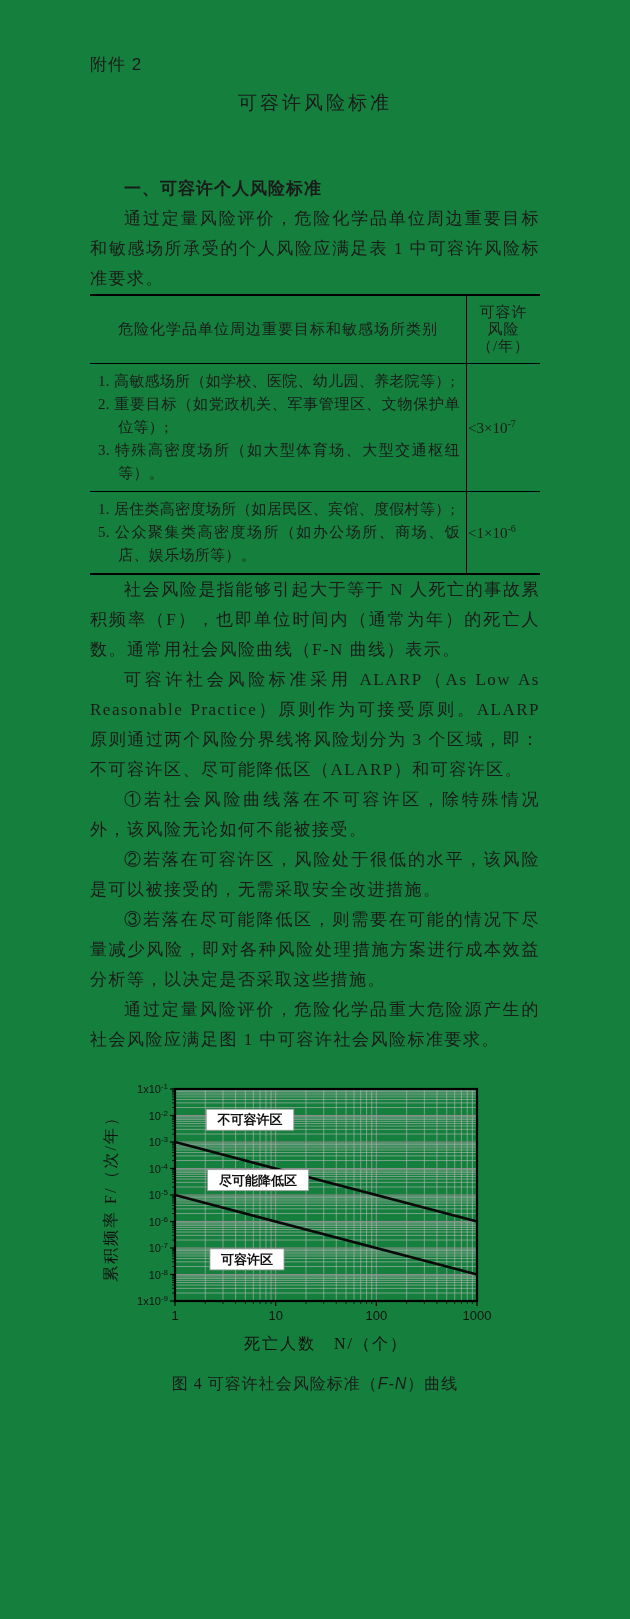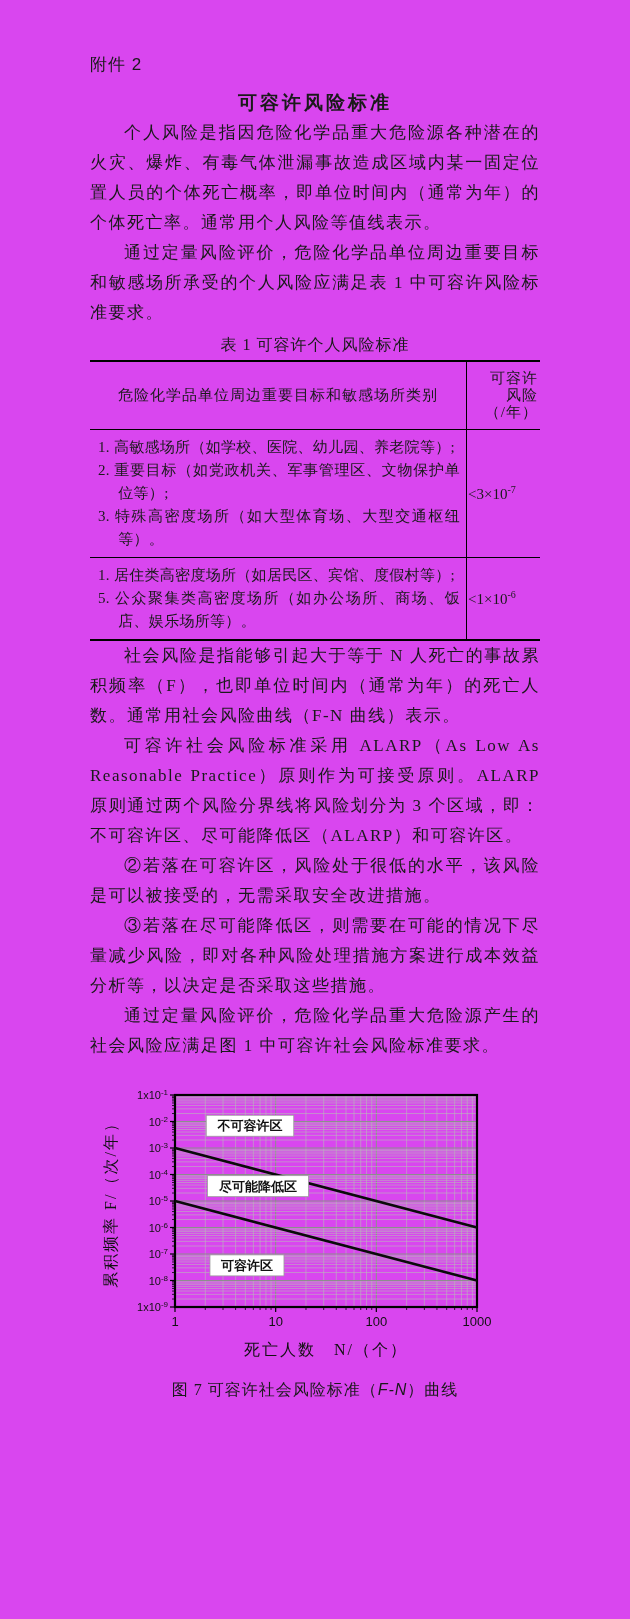--- a/index.html
+++ b/index.html
@@ -1,29 +1,29 @@
 <!DOCTYPE html>
 <html><head>
 <meta charset="utf-8">
 <style>
   html,body{margin:0;padding:0;background:#fff;}
   .page{
-    width:630px;height:1619px;background:#d946ef;overflow:hidden;
+    width:630px;height:1619px;background:#15803d;overflow:hidden;
     font-family:"Liberation Serif","DejaVu Serif",serif;color:#1a1a1a;
     position:relative;
   }
   .content{padding:50px 90px 0 90px;width:450px;}
 
   .attach{
     font-family:"Liberation Sans","DejaVu Sans",sans-serif;
     font-size:17px;line-height:30px;margin:0 0 8px 0;letter-spacing:1px;
   }
   .doc-title{
     font-family:"Liberation Sans","DejaVu Sans",sans-serif;
-    font-size:19px;font-weight:bold;text-align:center;
+    font-size:19px;font-weight:normal;text-align:center;
     letter-spacing:3px;margin:6px 0 0 0;line-height:30px;
   }
   .sec-heading{
     font-family:"Liberation Sans","DejaVu Sans",sans-serif;
     font-size:17px;font-weight:bold;margin:0;text-indent:2em;
     line-height:30px;letter-spacing:1px;
   }
   .sec-heading.first{margin-top:56px;}
   .sec-heading.second{margin-top:24px;}
   .body-p{
@@ -38,21 +38,21 @@
     width:100%;border-collapse:collapse;
     border-top:2.5px solid #000;border-bottom:2.5px solid #000;
     font-size:15px;
   }
   .risk-table th{font-weight:normal;}
   .risk-table th,.risk-table td{border-bottom:1px solid #000;vertical-align:middle;}
   .risk-table tr:last-child td{border-bottom:none;}
   .risk-table .c1{border-right:1px solid #000;width:362px;}
   .risk-table th.c1{text-align:center;letter-spacing:1px;padding:24px 4px;}
   .risk-table th.c2{padding:2px 2px;}
-  .hl{display:block;text-align:right;line-height:17px;letter-spacing:1px;}
+  .hl{display:block;text-align:center;line-height:17px;letter-spacing:1px;}
   .risk-table td.c1{padding:6px 6px 6px 8px;line-height:23px;text-align:justify;letter-spacing:0.3px;}
   .t-item{padding-left:1.35em;text-indent:-1.35em;}
   .risk-table td.val{text-align:left;white-space:nowrap;}
   sup{font-size:10px;}
 
   .fn-figure{margin:12px 0 0 0;}
   .fn-figure svg{display:block;}
   .fig-caption{
     font-size:16px;text-align:center;letter-spacing:1px;
     line-height:26px;margin-top:4px;
@@ -62,25 +62,24 @@
 </head>
 <body>
 
 <div class="page">
   <div class="content">
 
     <p class="attach">附件 2</p>
 
     <h1 class="doc-title">可容许风险标准</h1>
 
-
-    <p class="body-p">个人风险是指因危险化学品重大危险源各种潜在的火灾、爆炸、有毒气体泄漏事故造成区域内某一固定位置人员的个体死亡概率，即单位时间内（通常为年）的个体死亡率。通常用个人风险等值线表示。</p>
+    <h2 class="sec-heading first">一、可容许个人风险标准</h2>
+
     <p class="body-p">通过定量风险评价，危险化学品单位周边重要目标和敏感场所承受的个人风险应满足表 1 中可容许风险标准要求。</p>
 
-    <p class="tbl-caption">表 1  可容许个人风险标准</p>
 
     <table class="risk-table">
       <thead>
         <tr>
           <th class="c1">危险化学品单位周边重要目标和敏感场所类别</th>
           <th class="c2">
             <span class="hl">可容许</span>
             <span class="hl">风险</span>
             <span class="hl">（/年）</span>
           </th>
@@ -101,20 +100,21 @@
             <div class="t-item">5. 公众聚集类高密度场所（如办公场所、商场、饭店、娱乐场所等）。</div>
           </td>
           <td class="val"><span>&lt;1×10</span><sup>-6</sup></td>
         </tr>
       </tbody>
     </table>
 
 
     <p class="body-p">社会风险是指能够引起大于等于 N 人死亡的事故累积频率（F），也即单位时间内（通常为年）的死亡人数。通常用社会风险曲线（F-N 曲线）表示。</p>
     <p class="body-p">可容许社会风险标准采用 ALARP（As Low As Reasonable Practice）原则作为可接受原则。ALARP 原则通过两个风险分界线将风险划分为 3 个区域，即：不可容许区、尽可能降低区（ALARP）和可容许区。</p>
+    <p class="body-p">①若社会风险曲线落在不可容许区，除特殊情况外，该风险无论如何不能被接受。</p>
     <p class="body-p">②若落在可容许区，风险处于很低的水平，该风险是可以被接受的，无需采取安全改进措施。</p>
     <p class="body-p">③若落在尽可能降低区，则需要在可能的情况下尽量减少风险，即对各种风险处理措施方案进行成本效益分析等，以决定是否采取这些措施。</p>
     <p class="body-p">通过定量风险评价，危险化学品重大危险源产生的社会风险应满足图 1 中可容许社会风险标准要求。</p>
 
     <figure class="fn-figure" style="margin:12px 0 0 0;">
       <svg id="fn-chart" width="450" height="300" viewBox="0 0 450 300">
           <line x1="115.30368623017411" y1="22" x2="115.30368623017411" y2="234" stroke="#b8b8b8" stroke-width="0.6"></line>
           <line x1="133.03020630844603" y1="22" x2="133.03020630844603" y2="234" stroke="#b8b8b8" stroke-width="0.6"></line>
           <line x1="145.60737246034822" y1="22" x2="145.60737246034822" y2="234" stroke="#b8b8b8" stroke-width="0.6"></line>
           <line x1="155.36298043649256" y1="22" x2="155.36298043649256" y2="234" stroke="#b8b8b8" stroke-width="0.6"></line>
@@ -330,17 +330,17 @@
           <text x="78" y="185" text-anchor="end" font-size="11" font-family="&quot;Liberation Sans&quot;,&quot;DejaVu Sans&quot;,sans-serif" fill="#111"><tspan>10</tspan><tspan dy="-4" font-size="8">-7</tspan></text>
           <text x="78" y="211.5" text-anchor="end" font-size="11" font-family="&quot;Liberation Sans&quot;,&quot;DejaVu Sans&quot;,sans-serif" fill="#111"><tspan>10</tspan><tspan dy="-4" font-size="8">-8</tspan></text>
           <text x="78" y="238" text-anchor="end" font-size="11" font-family="&quot;Liberation Sans&quot;,&quot;DejaVu Sans&quot;,sans-serif" fill="#111"><tspan>1x10</tspan><tspan dy="-4" font-size="8">-9</tspan></text>
           <text x="85" y="253" text-anchor="middle" font-size="13" font-family="&quot;Liberation Sans&quot;,&quot;DejaVu Sans&quot;,sans-serif" fill="#111">1</text>
           <text x="185.66666666666669" y="253" text-anchor="middle" font-size="13" font-family="&quot;Liberation Sans&quot;,&quot;DejaVu Sans&quot;,sans-serif" fill="#111">10</text>
           <text x="286.33333333333337" y="253" text-anchor="middle" font-size="13" font-family="&quot;Liberation Sans&quot;,&quot;DejaVu Sans&quot;,sans-serif" fill="#111">100</text>
           <text x="387" y="253" text-anchor="middle" font-size="13" font-family="&quot;Liberation Sans&quot;,&quot;DejaVu Sans&quot;,sans-serif" fill="#111">1000</text>
           <text x="236" y="282" text-anchor="middle" font-size="16" letter-spacing="2" font-family="&quot;Liberation Serif&quot;,&quot;DejaVu Serif&quot;,serif" fill="#111">死亡人数　N/（个）</text>
           <text x="26" y="128" text-anchor="middle" font-size="16" letter-spacing="2" font-family="&quot;Liberation Serif&quot;,&quot;DejaVu Serif&quot;,serif" fill="#111" transform="rotate(-90 26 128)">累积频率 F/（次/年）</text>
         </svg>
-      <figcaption class="fig-caption"><span>图 7  可容许社会风险标准（</span><i>F-N</i><span>）曲线</span></figcaption>
+      <figcaption class="fig-caption"><span>图 4  可容许社会风险标准（</span><i>F-N</i><span>）曲线</span></figcaption>
     </figure>
 
   </div>
 </div>
 
 </body></html>

